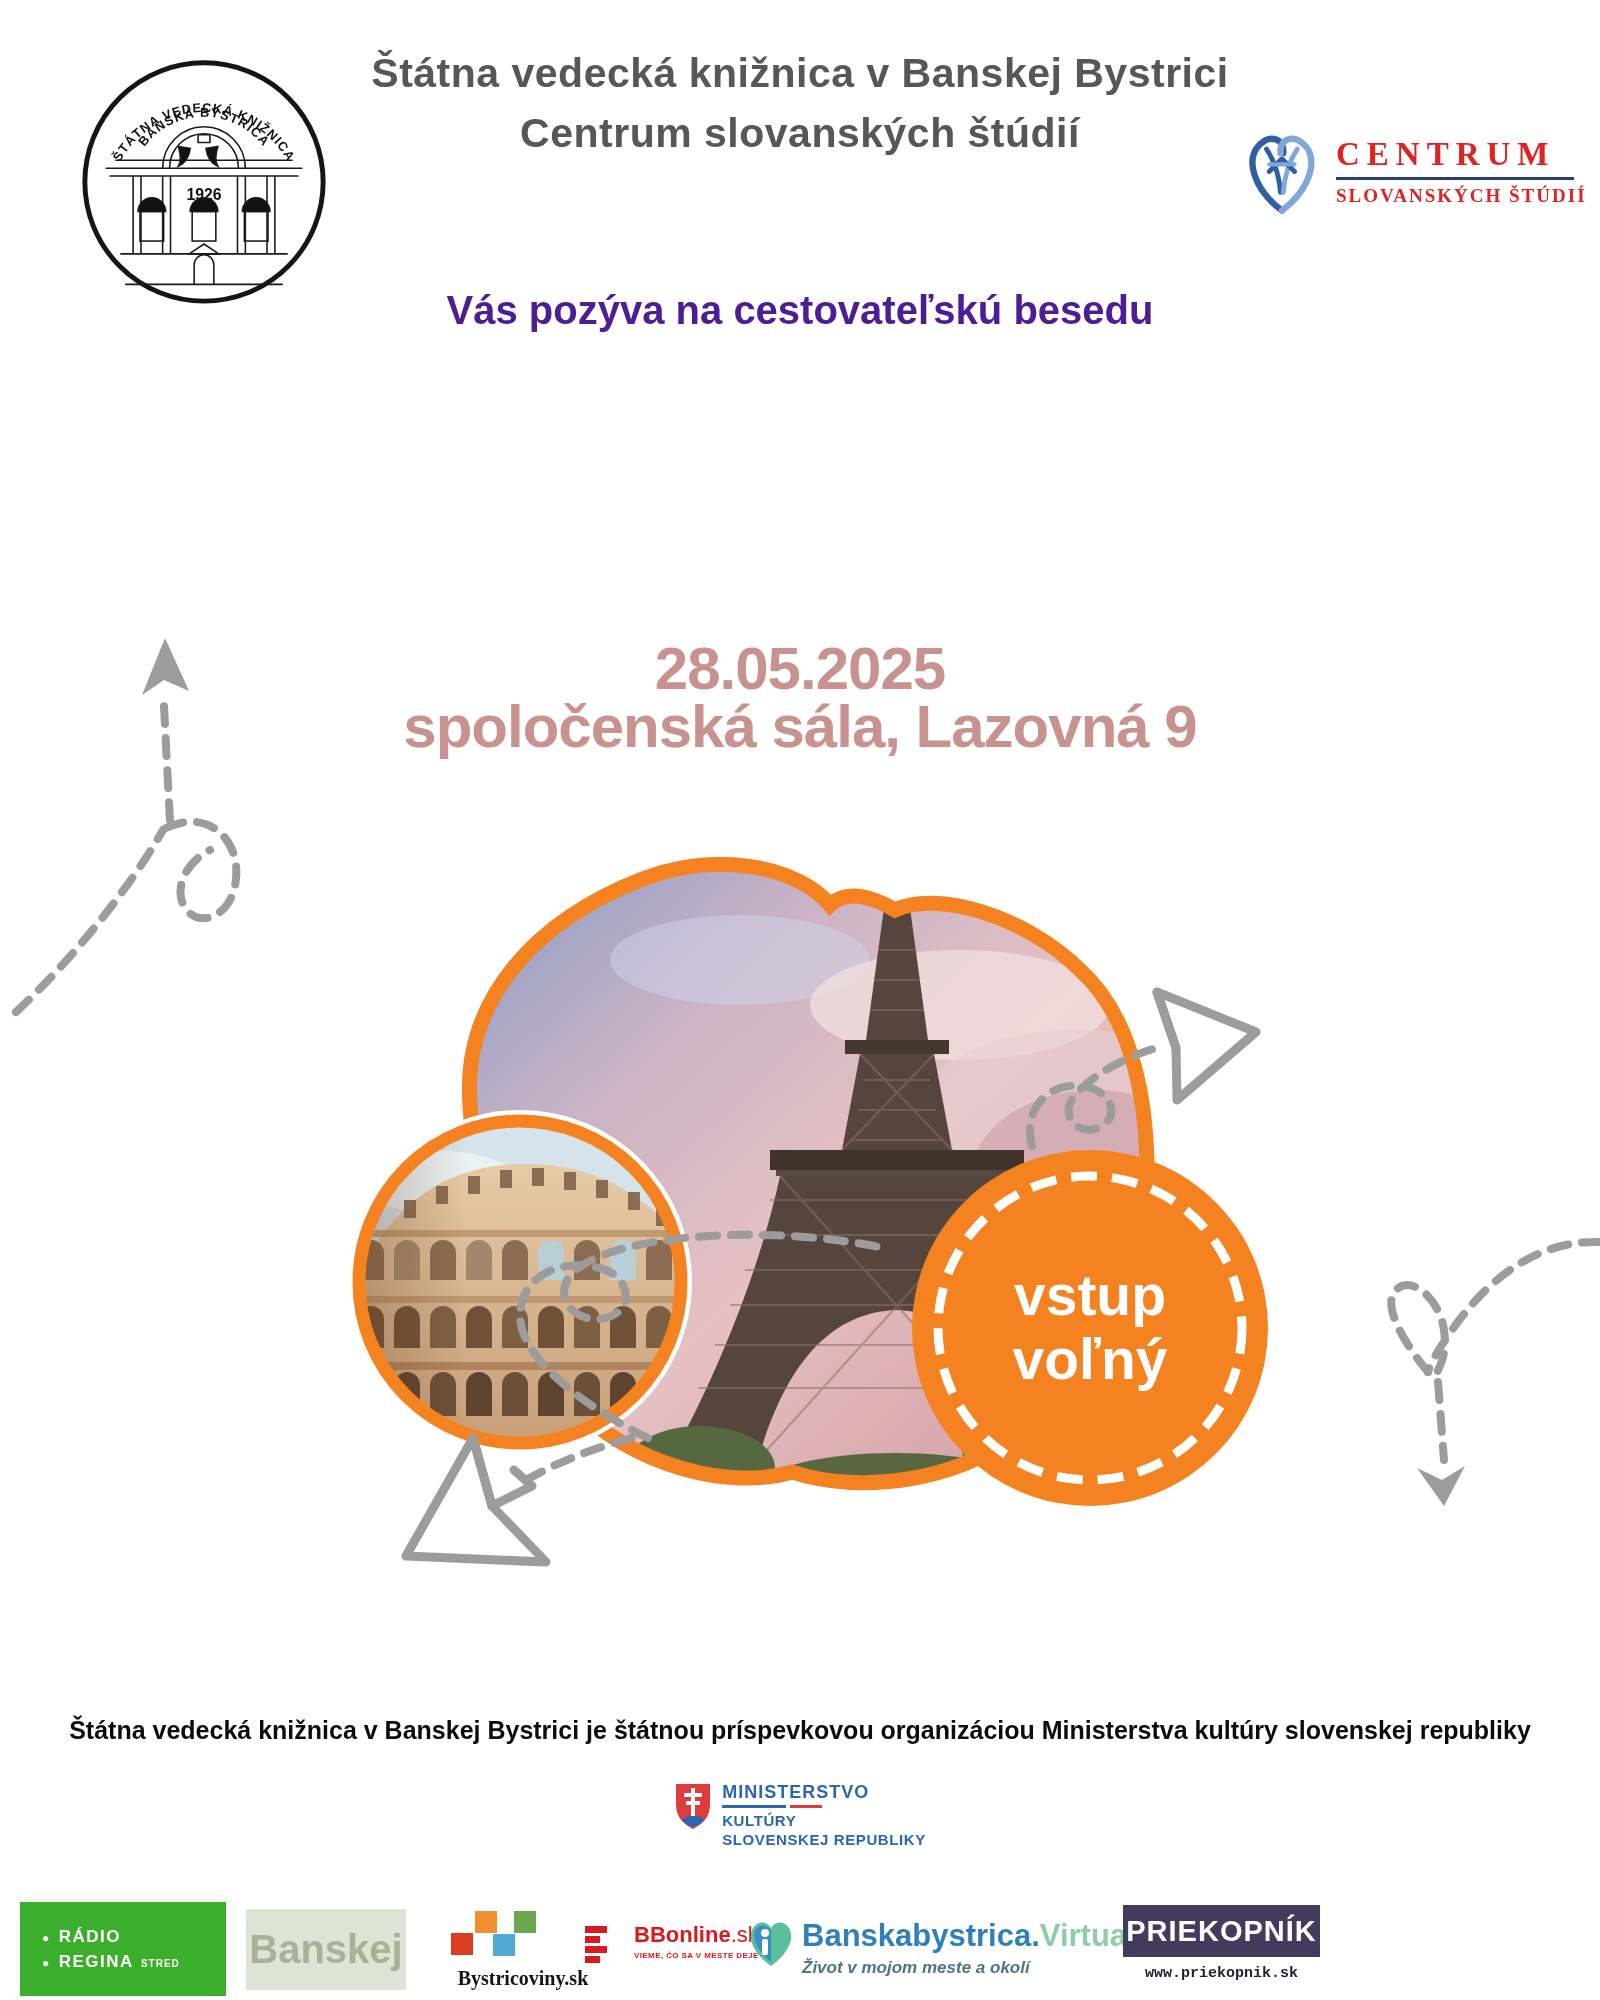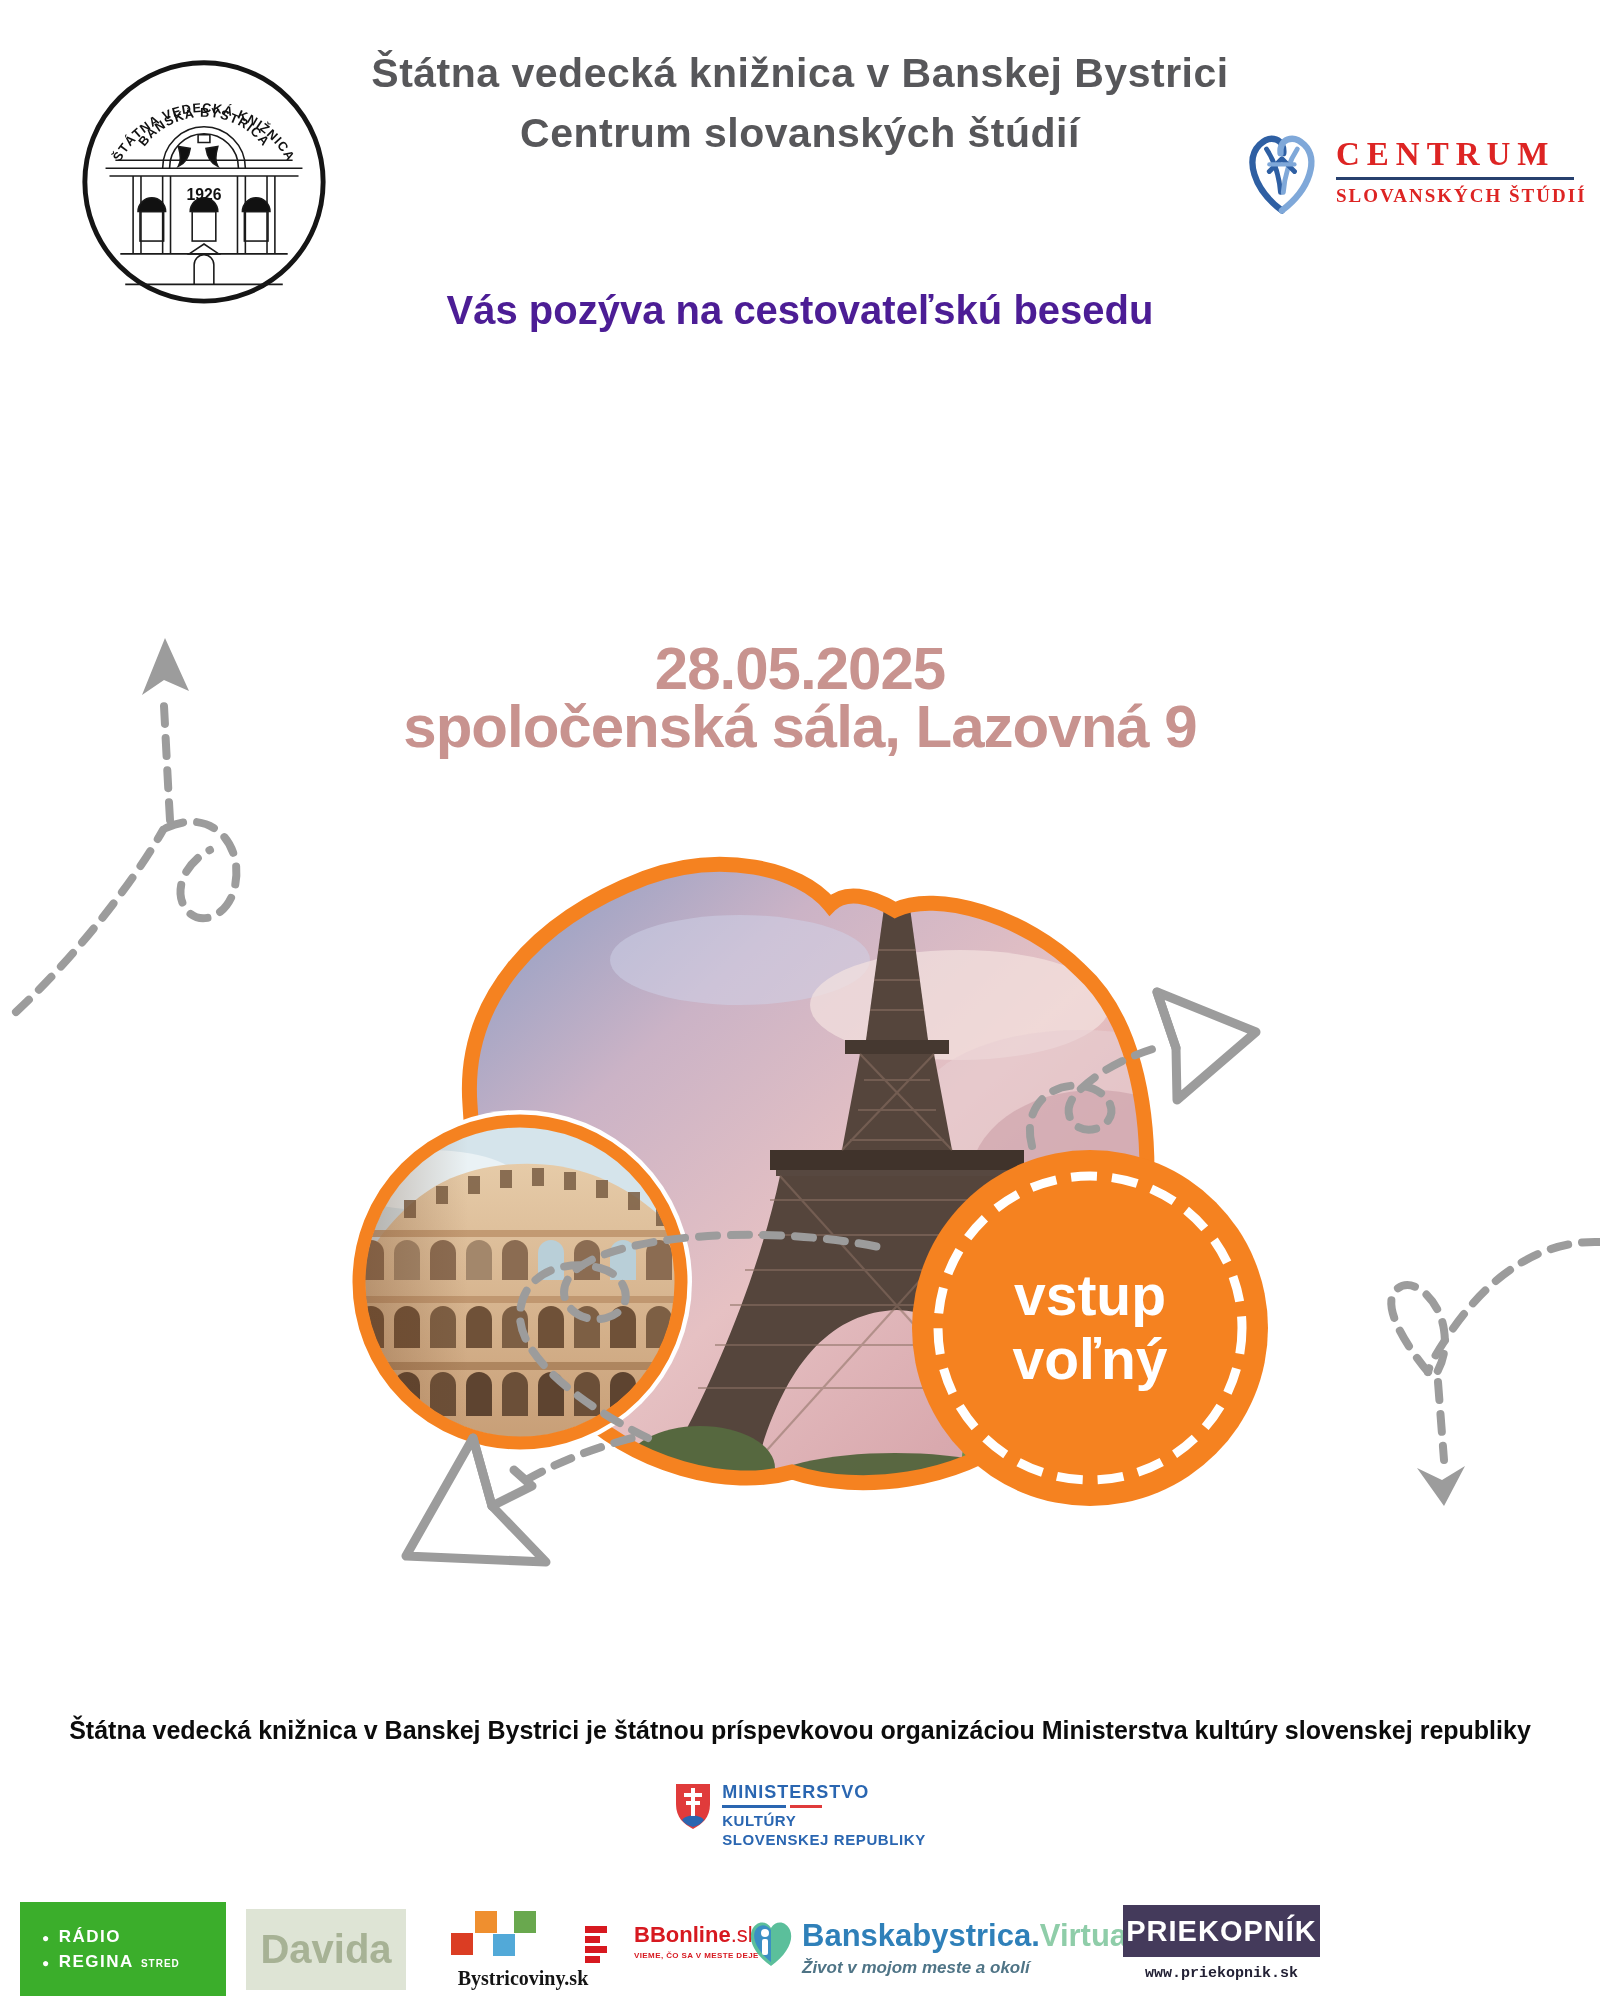--- a/index.html
+++ b/index.html
@@ -350,21 +350,21 @@
     </div>
   </div>
 
   <div class="abs partners">
 
     <div class="abs radio">
       <div class="rline"><span class="dot">●</span><span>RÁDIO</span></div>
       <div class="rline"><span class="dot">●</span><span>REGINA</span><span class="stred">STRED</span></div>
     </div>
 
-    <div class="abs infolib">Davida</div>
+    <div class="abs infolib">Banskej</div>
 
     <div class="abs bystri">
       <div class="sq" style="left:3px;top:24px;background:#DB3D23;"></div>
       <div class="sq" style="left:27px;top:2px;background:#EF8F2F;"></div>
       <div class="sq" style="left:45px;top:25px;background:#52A9D8;"></div>
       <div class="sq" style="left:66px;top:2px;background:#69A84E;"></div>
       <div class="label">Bystricoviny.sk</div>
     </div>
 
     <div class="abs bbonline">

